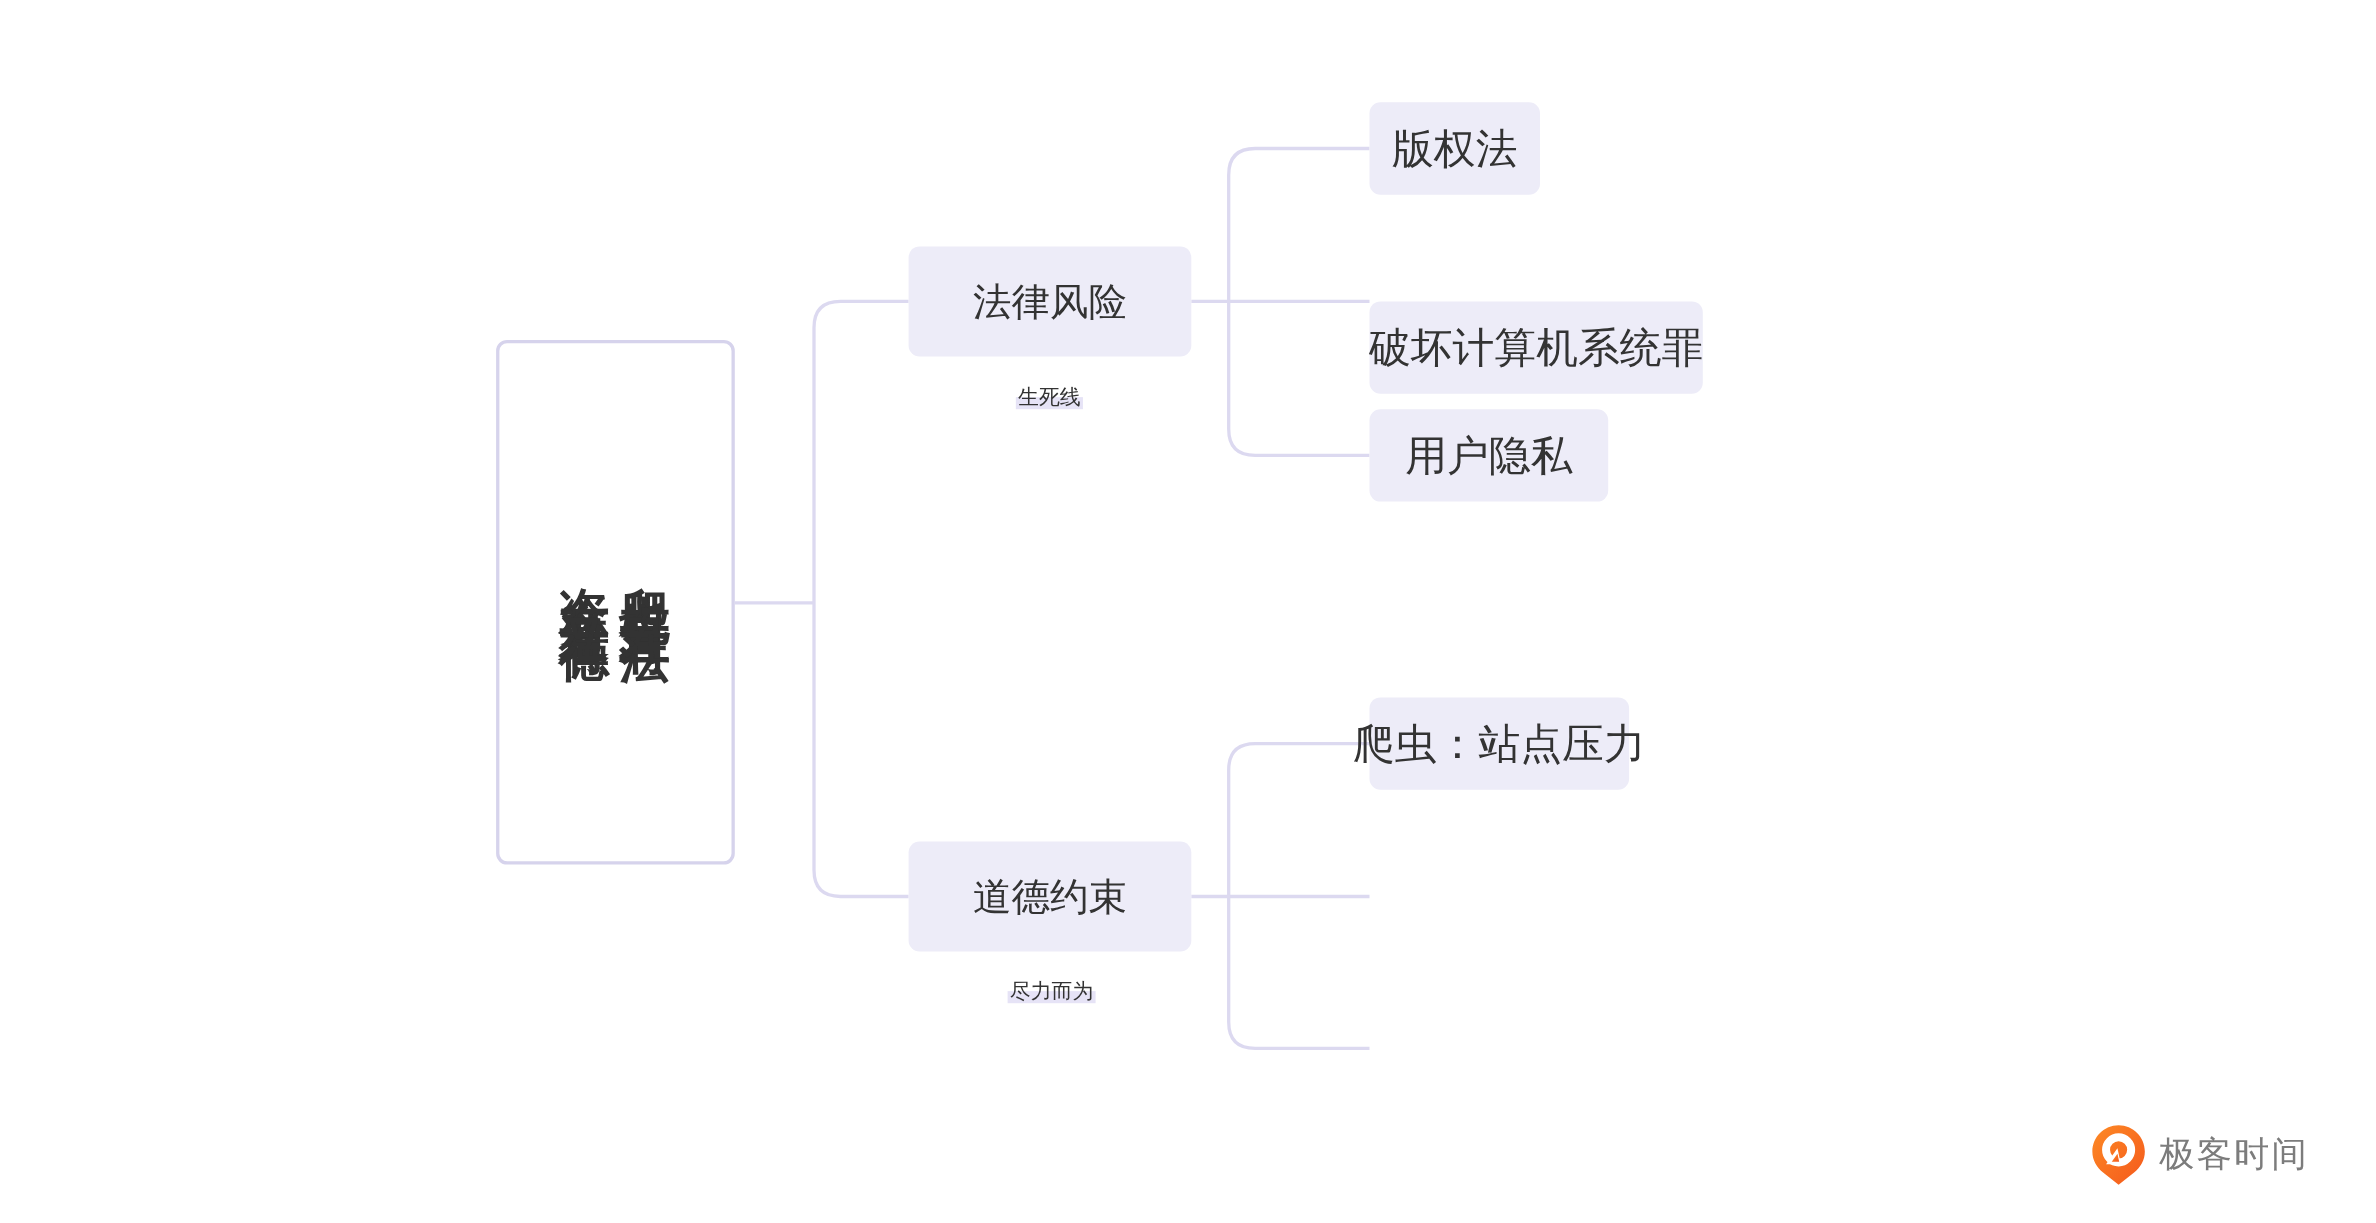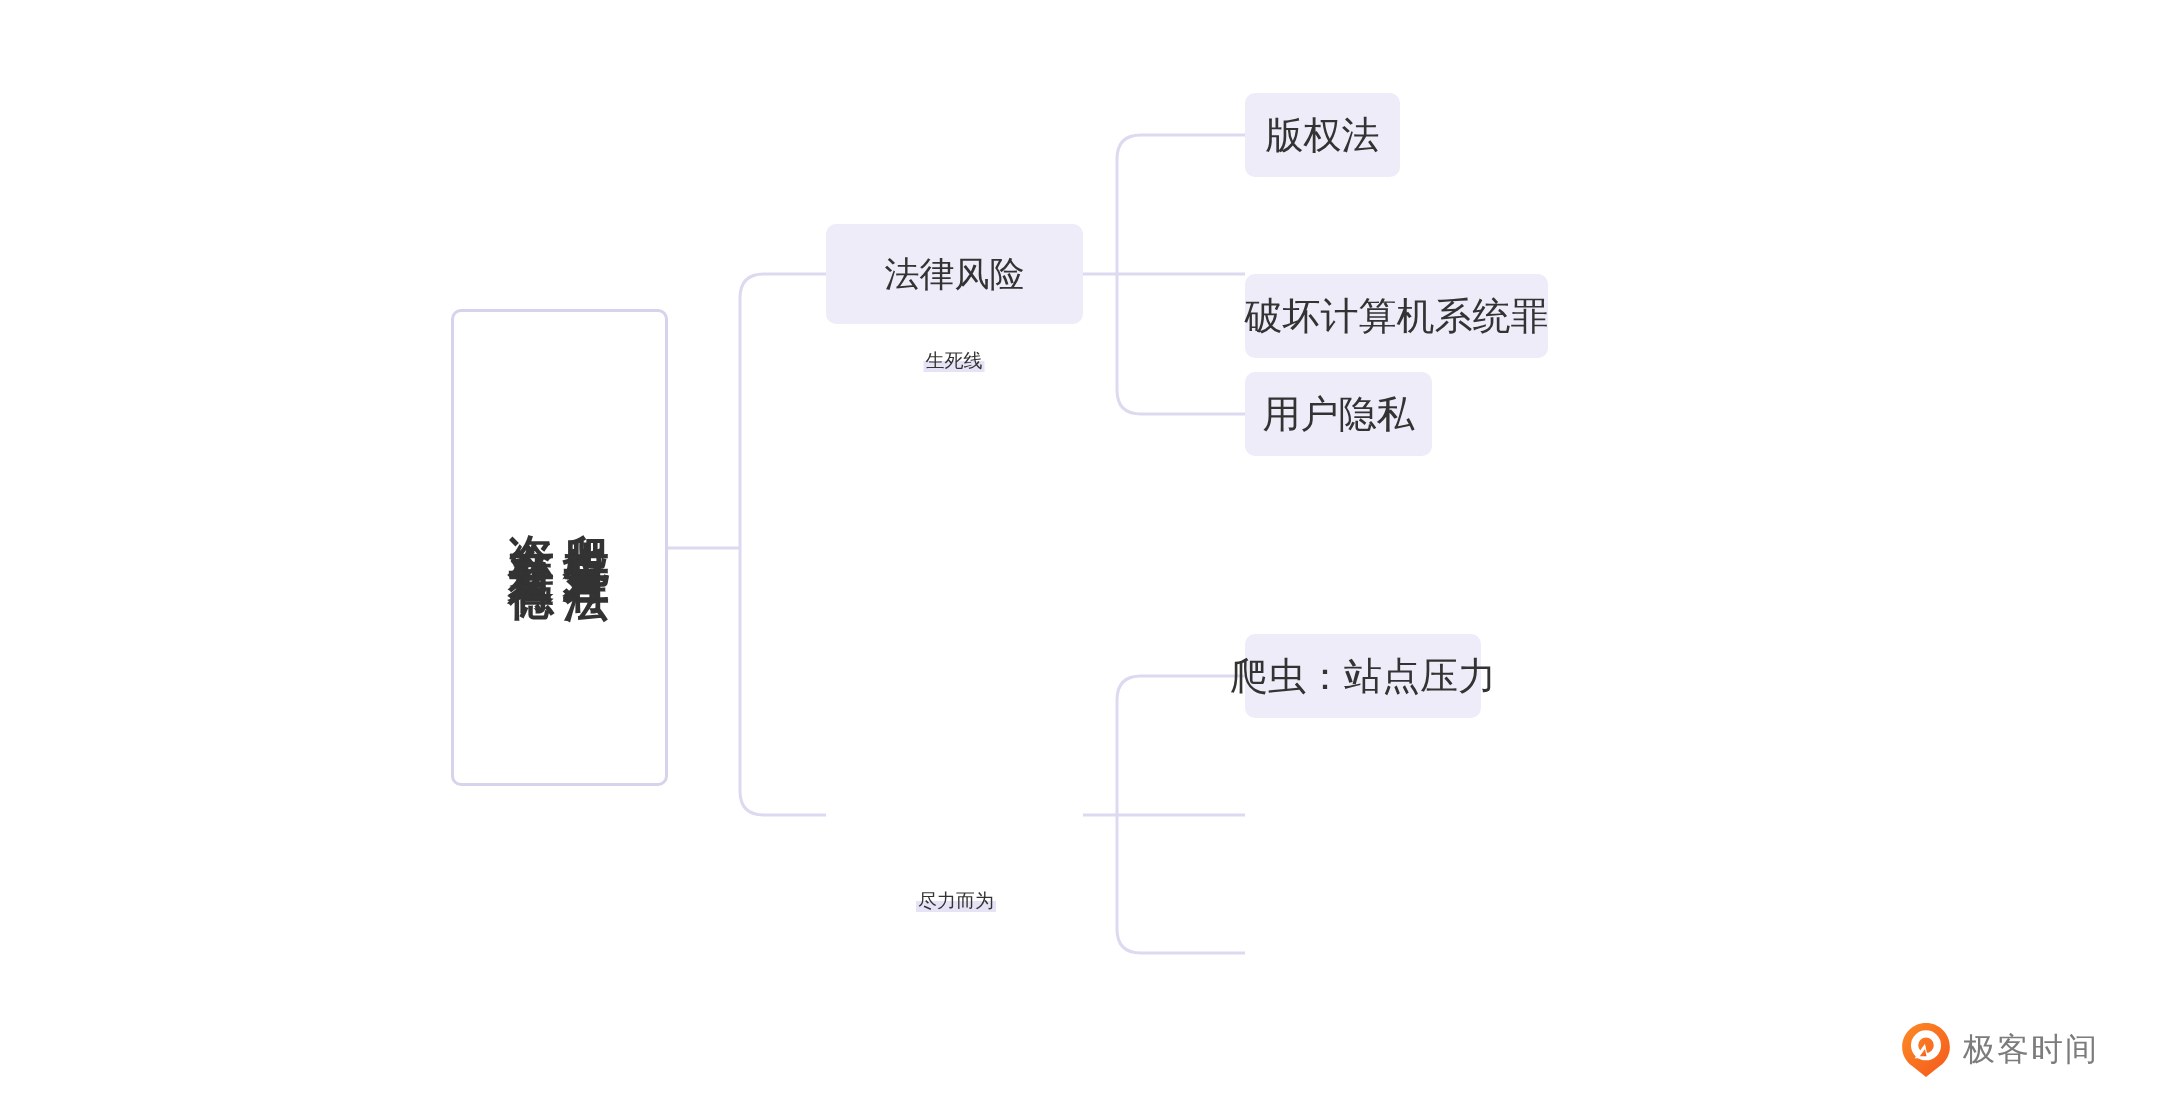--- a/index.html
+++ b/index.html
@@ -66,21 +66,21 @@
   .branch-moral { left: 826px; top: 765px; }
   .child-node {
     height: 84px;
     background: #edecf8;
     border-radius: 10px;
     font-size: 38px;
     font-weight: 400;
   }
   .child-1 { left: 1245px; top: 93px;  width: 155px; }
   .child-2 { left: 1245px; top: 232px; width: 303px; margin-top: 42px; }
-  .child-3 { left: 1245px; top: 372px; width: 187px; }
+  .child-3 { left: 1245px; top: 372px; width: 217px; }
   .child-4 { left: 1245px; top: 634px; width: 236px; }
   .child-5 { left: 1245px; top: 773px; width: 323px; }
   .child-6 { left: 1245px; top: 911px; width: 227px; }
   .note-label {
     position: absolute;
     transform: translateX(-50%);
     font-size: 19px;
     color: #333333;
     white-space: nowrap;
     background-image: linear-gradient(#e6e3f6, #e6e3f6);
@@ -134,20 +134,23 @@
   <div class="node child-node child-1">
     <span>版权法</span>
   </div>
   <div class="node child-node child-2">
     <span>破坏计算机系统罪</span>
   </div>
   <div class="node child-node child-3">
     <span>用户隐私</span>
   </div>
 
+  <div class="node branch-node branch-moral">
+    <span>道德约束</span>
+  </div>
   <div class="note-label note-moral">尽力而为</div>
 
   <div class="node child-node child-4">
     <span>爬虫：站点压力</span>
   </div>
 
   <div class="watermark">
     <svg width="50" height="56" viewBox="0 0 48 54">
       <defs>
         <linearGradient id="og" x1="0" y1="0" x2="1" y2="1">

